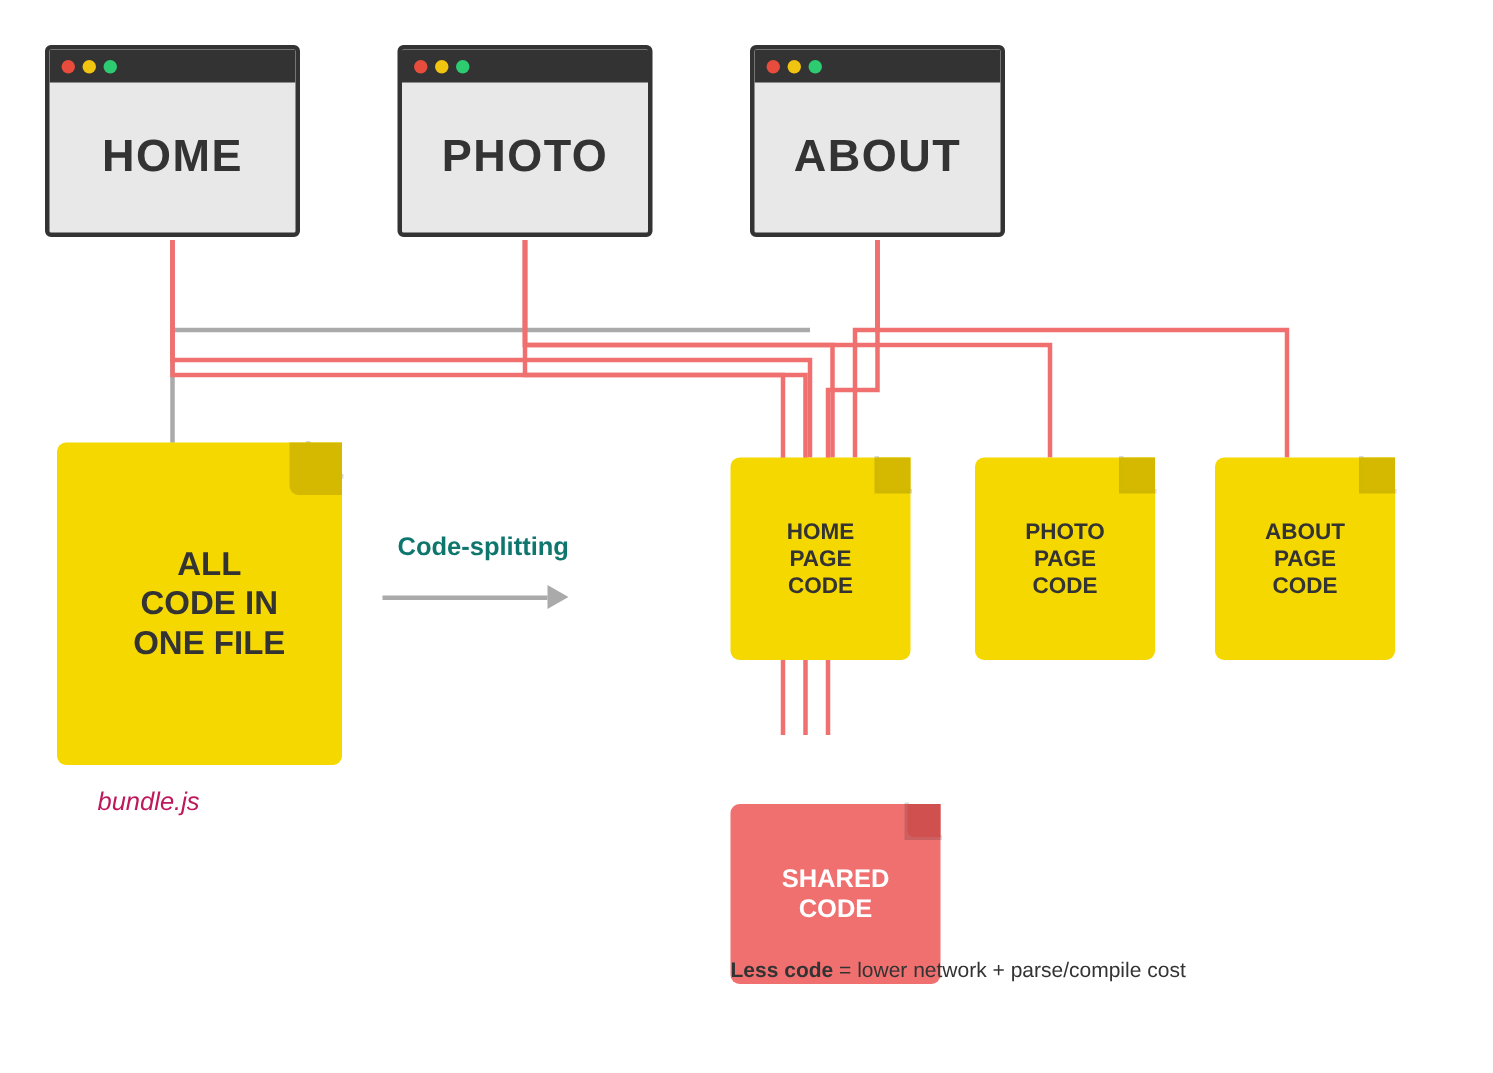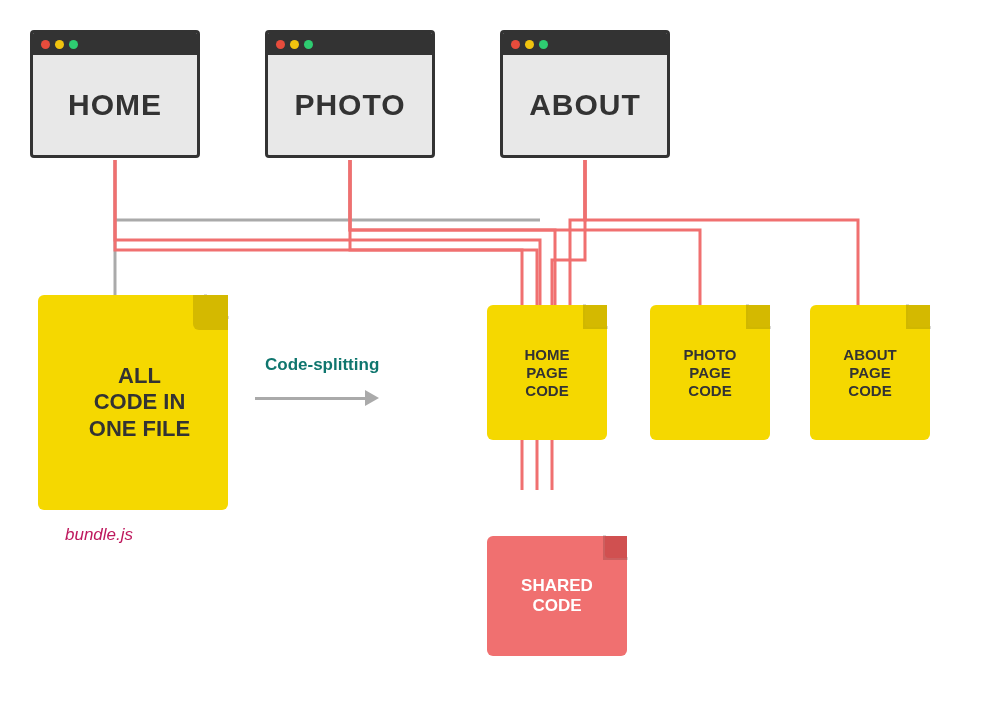--- a/index.html
+++ b/index.html
@@ -283,14 +283,17 @@
   <div class="doc-file file-yellow" style="left:810px; top:305px; width:120px; height:135px;">
     <div class="doc-file-corner" style="background:#d4b900;"></div>
     <span class="file-text">ABOUT<br>PAGE<br>CODE</span>
   </div>
 
   <div class="doc-file file-red" style="left:487px; top:508px; width:140px; height:120px;margin-top:28px;">
     <div class="doc-file-corner" style="background:#d05050;"></div>
     <span class="file-text" style="color:#fff; font-size:17px;">SHARED<br>CODE</span>
   </div>
 
+  <div class="bottom-label" style="left:487px; top:638px; font-size:14px;">
+    <strong>Less code</strong><span> = lower network + parse/compile cost</span>
+  </div>
 
 </div>
 
 </body></html>

